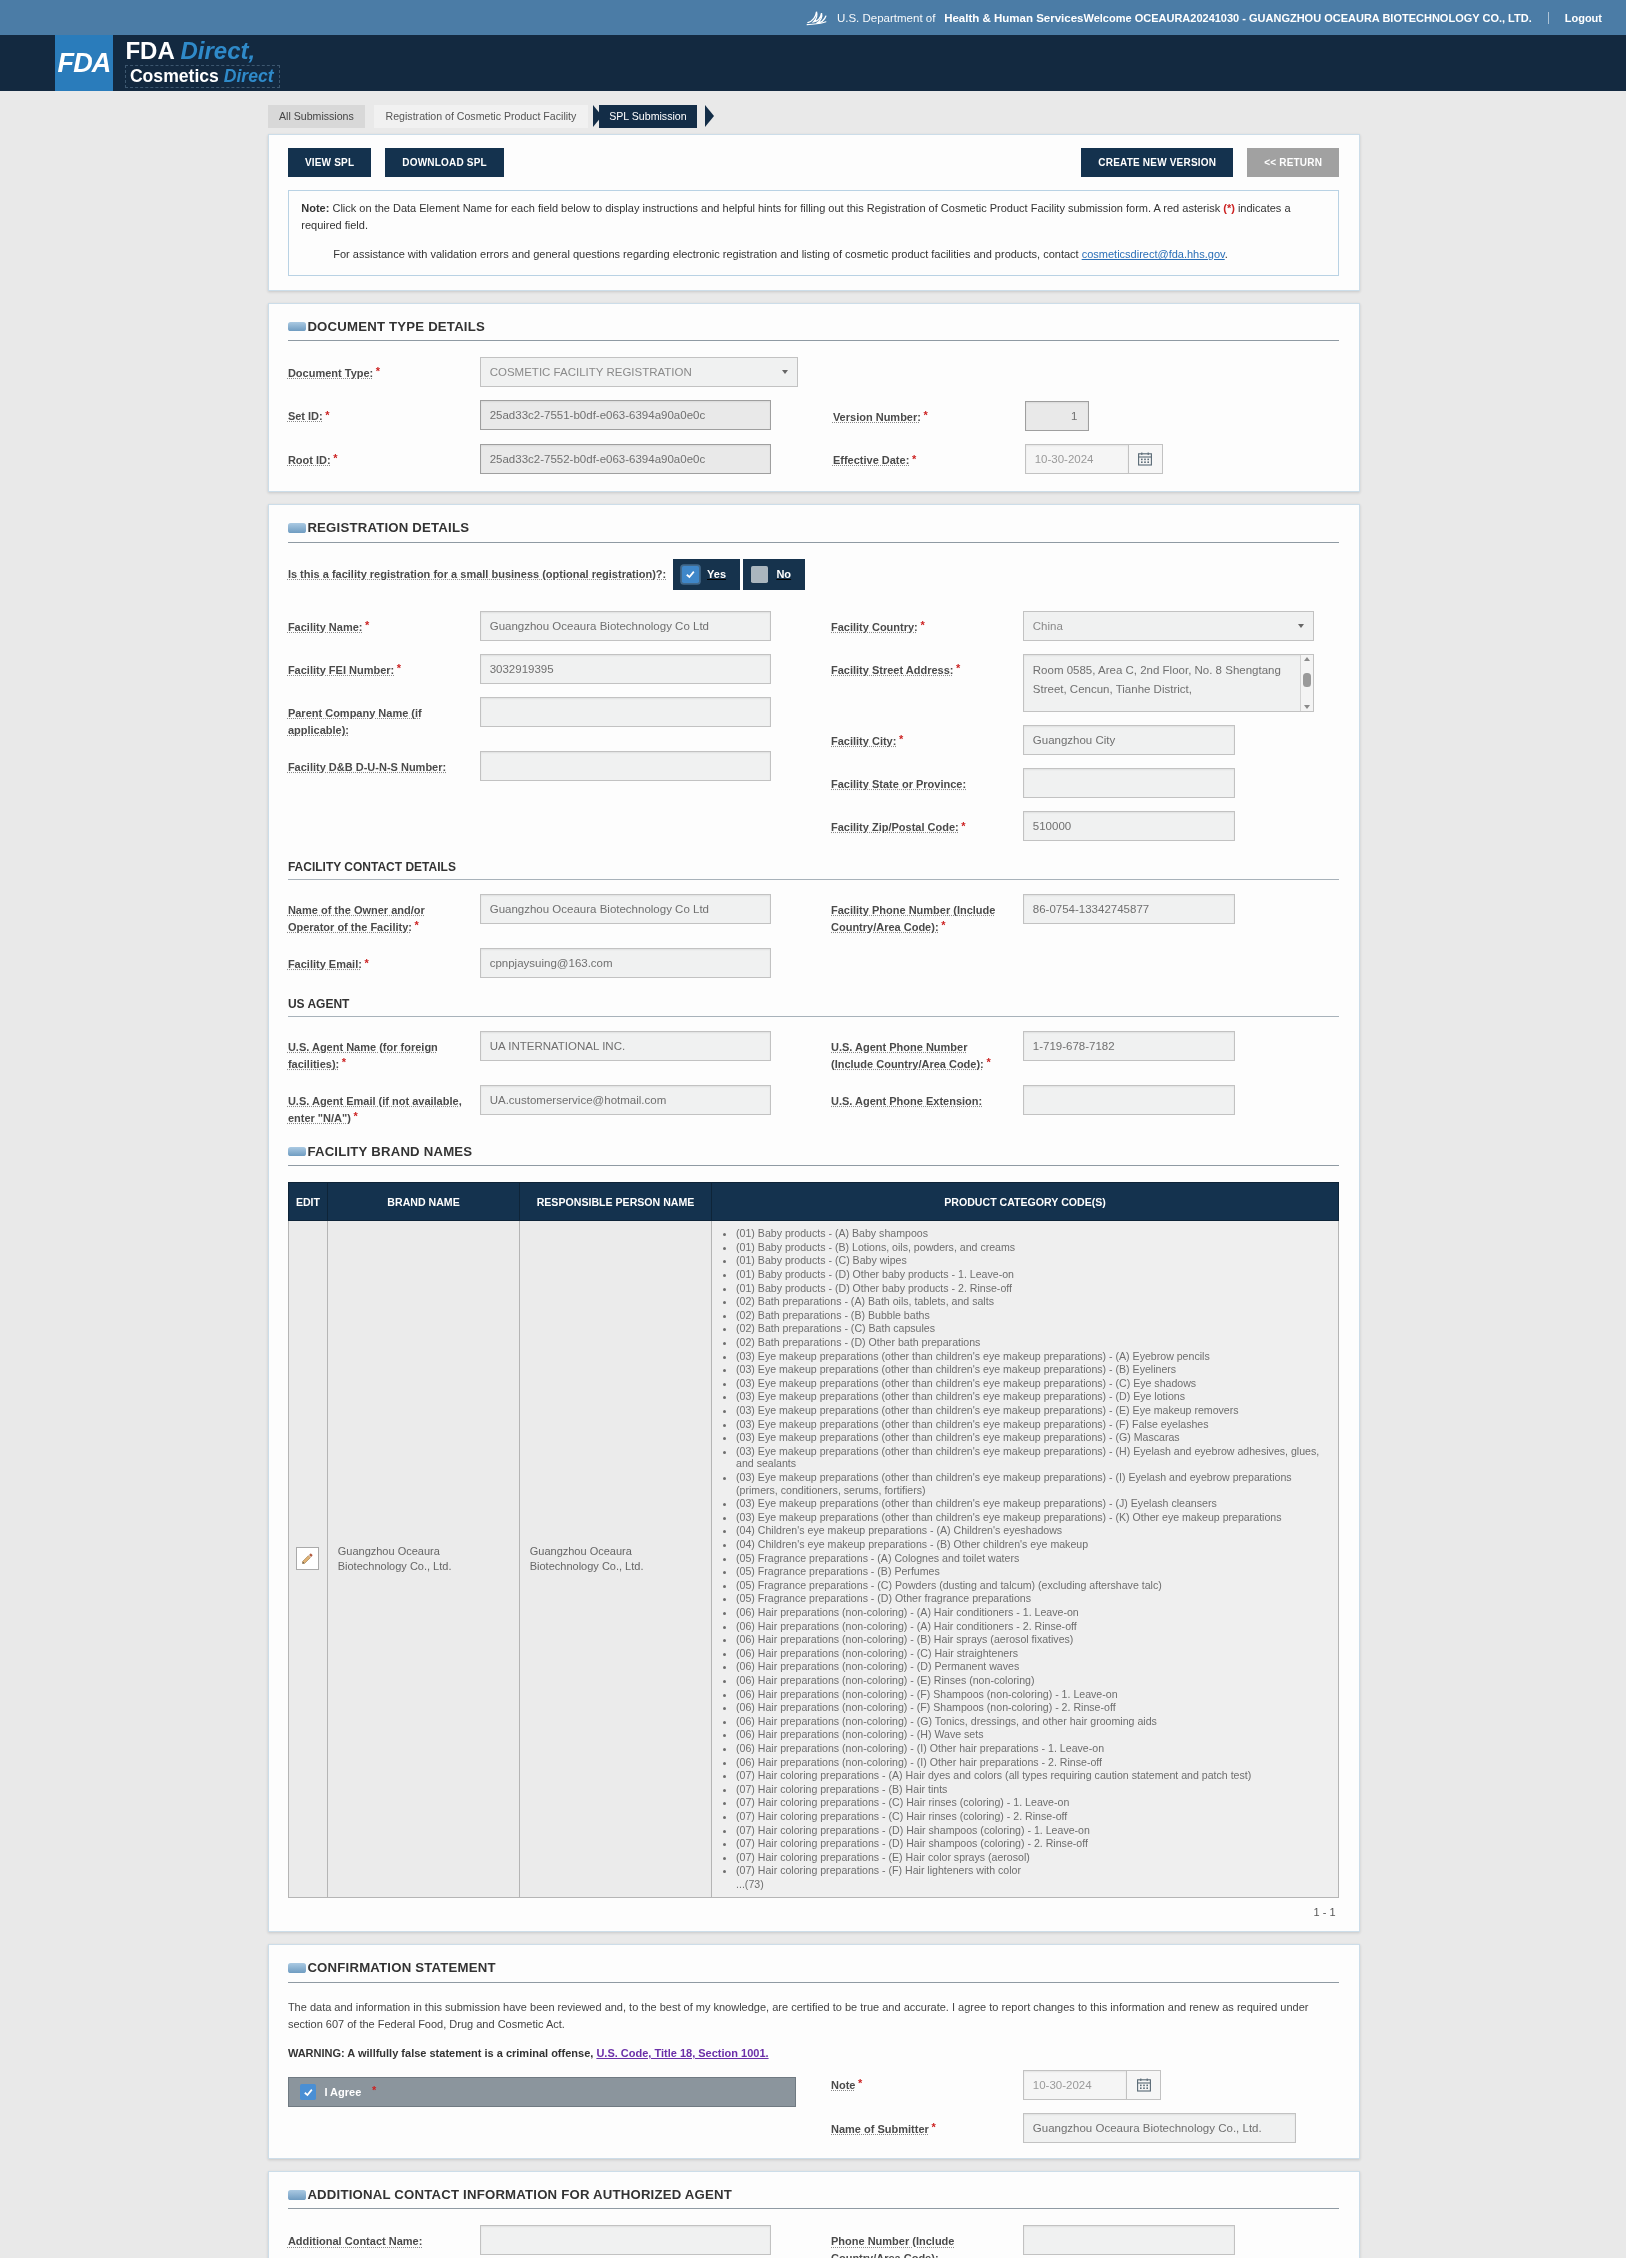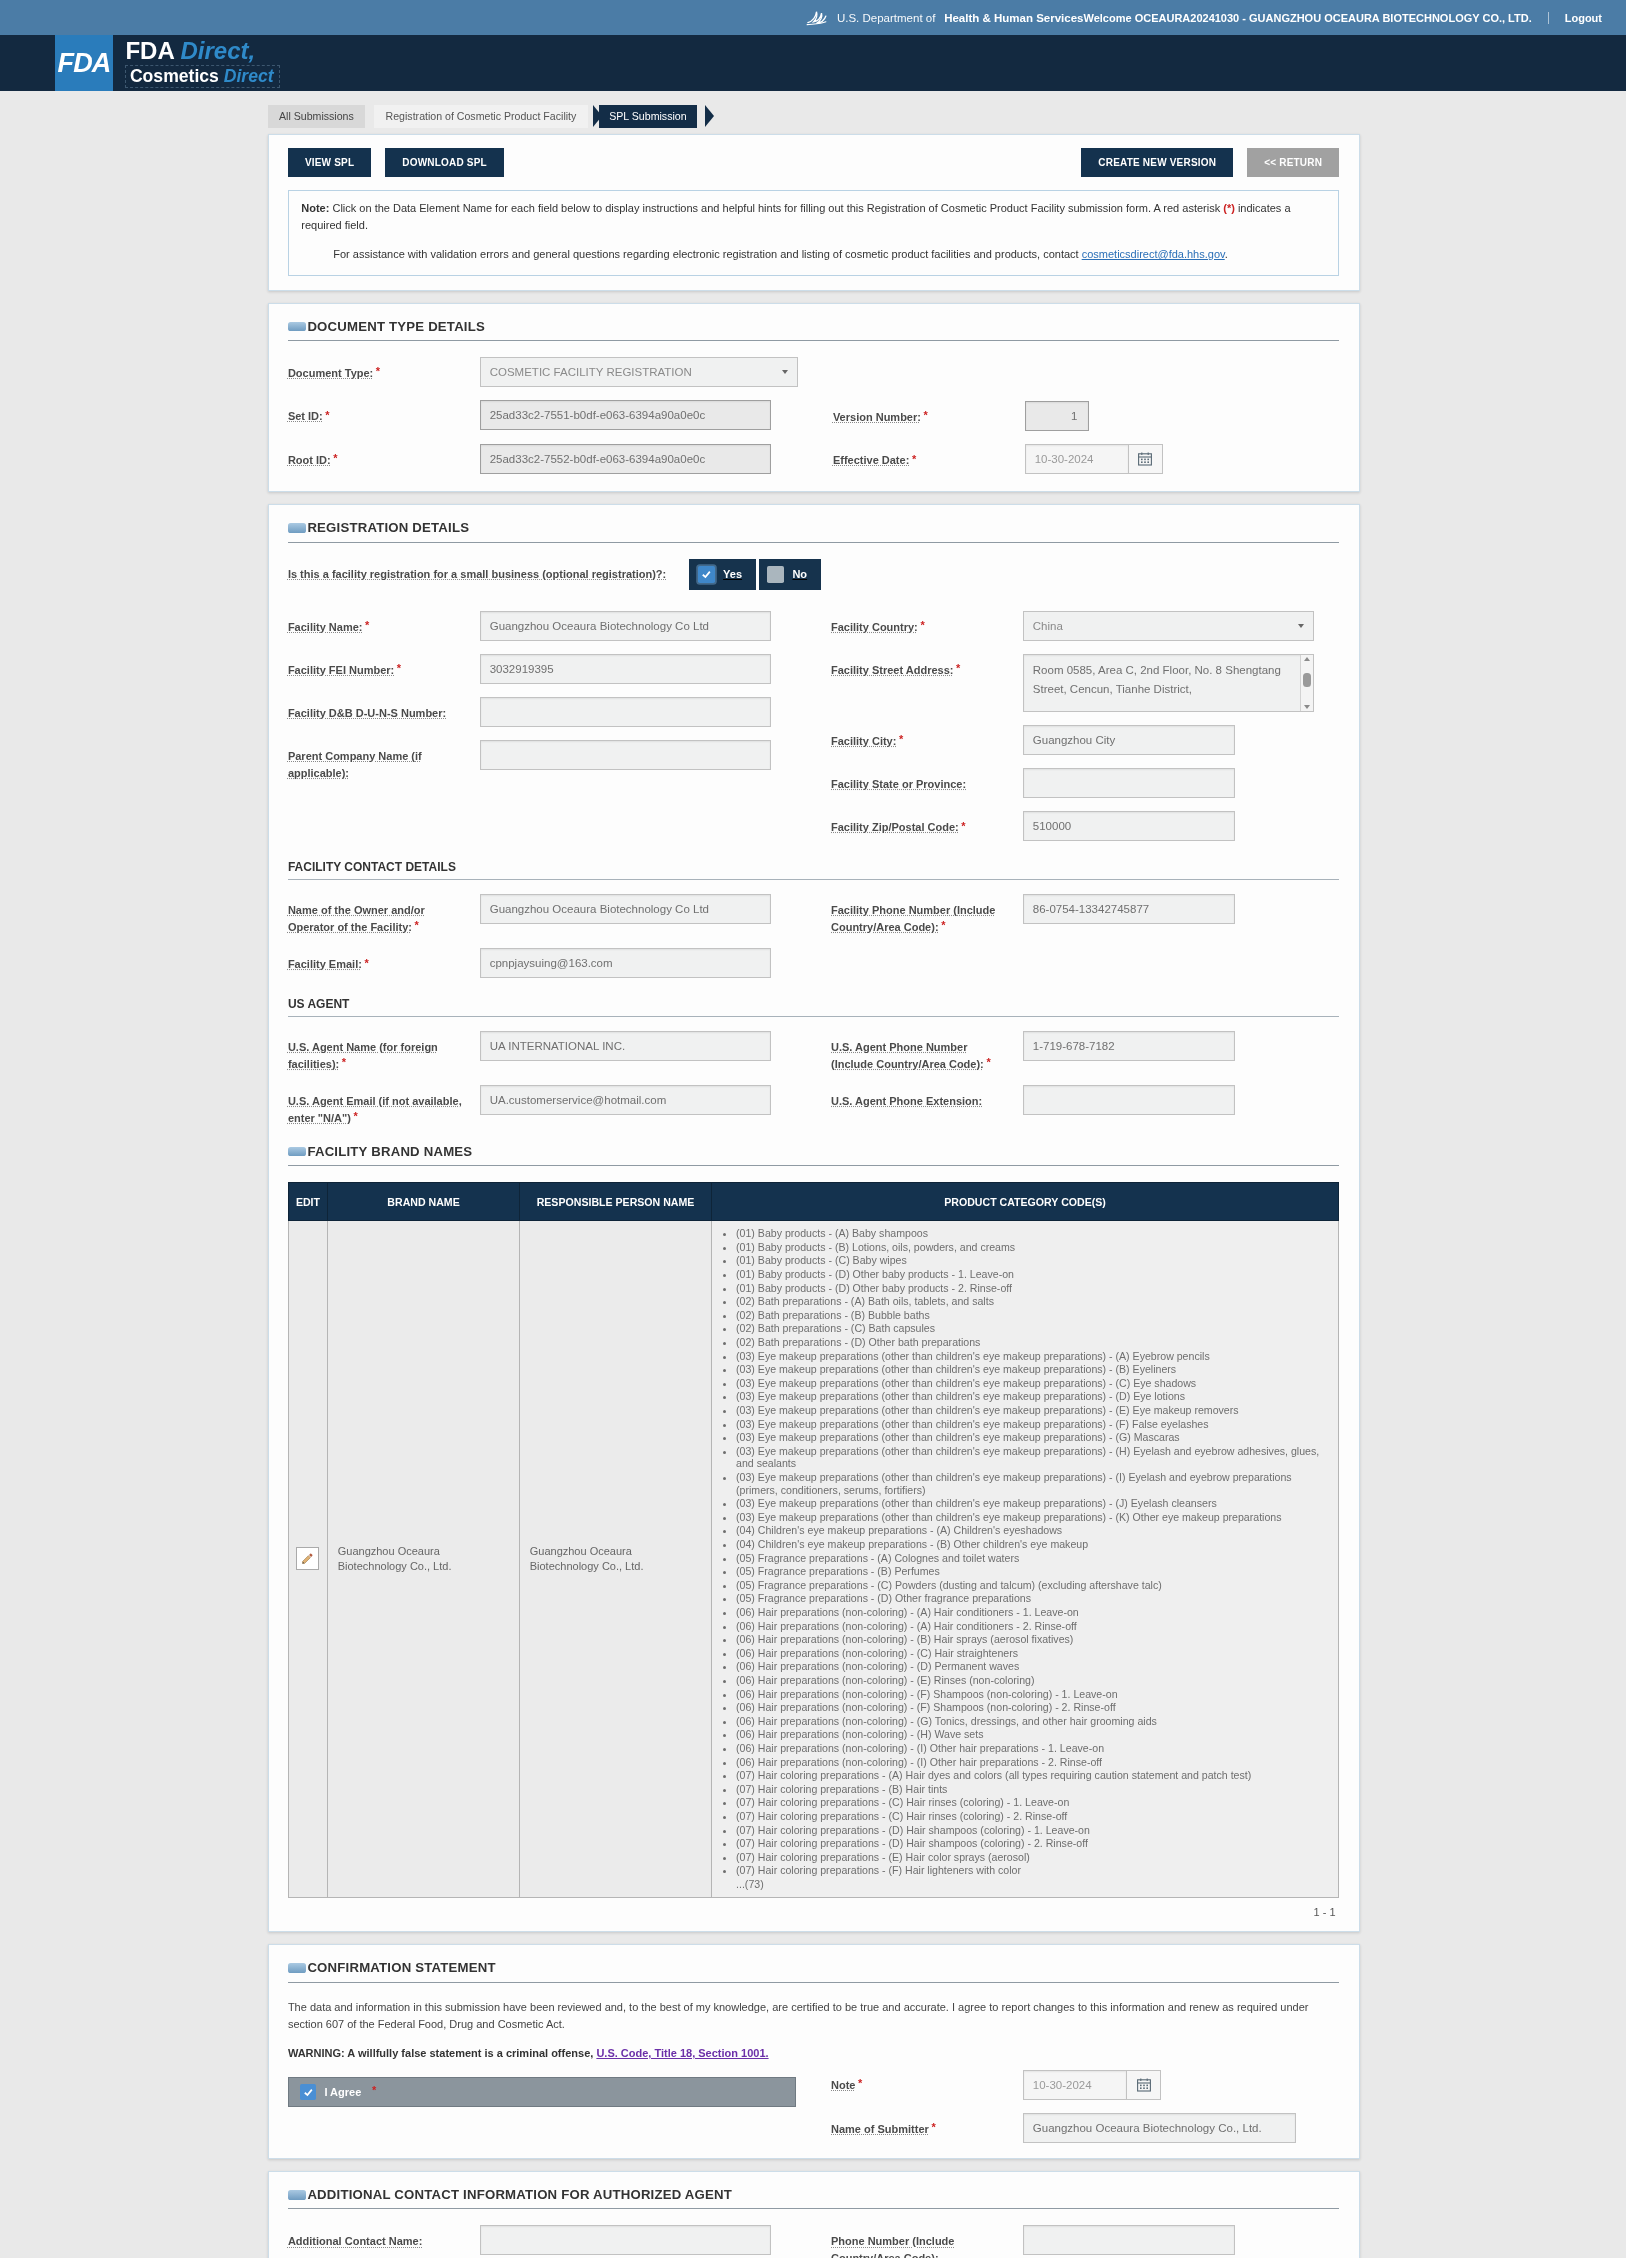--- a/index.html
+++ b/index.html
@@ -80,21 +80,21 @@
   .ta { background:#f0f1f1; border:0.9px solid #c2c2c2; box-shadow:inset 0 0.9px 1.8px rgba(0,0,0,.07);
     height:58px; padding:6.2px 21px 6.2px 8.8px; font-size:11.5px; color:#707070; line-height:1.65; overflow:hidden; }
   .rail { position:absolute; top:0.9px; right:0.9px; bottom:0.9px; width:13.2px; background:#f4f4f4; border-left:0.9px solid #d2d2d2;
     display:flex; flex-direction:column; align-items:center; padding:1.8px 0; }
   .rail .tri-u { width:0;height:0;border-left:3.5px solid transparent;border-right:3.5px solid transparent;border-bottom:4.4px solid #8a8a8a; }
   .rail .tri-d { width:0;height:0;border-left:3.5px solid transparent;border-right:3.5px solid transparent;border-top:4.4px solid #8a8a8a; margin-top:auto; }
   .rail .thumb { width:8px; height:14px; background:#9a9a9a; border-radius:3.5px; margin-top:12.4px; cursor:grab; }
   
   .sbrow { display:flex; align-items:center; margin:1.8px 0 21px; }
   .sblabel { font-size:11px; font-weight:bold; color:#4a4a4a; text-decoration:underline; text-decoration-style:dotted; text-decoration-color:#8a8a8a; }
-  .toggle { display:flex; margin-left:23px;text-decoration:underline; }
+  .toggle { display:flex; margin-left:7px;text-decoration:underline; }
   .tbtn { background:#16334d; color:#fff; display:flex; align-items:center; gap:8px; padding:7px 14px 7px 8.8px;
     font-size:11px; font-weight:bold; cursor:pointer; }
   .tbtn + .tbtn { margin-left:2.6px; }
   .cb { width:17px; height:17px; border-radius:1.8px; display:flex; align-items:center; justify-content:center; }
   .cb.on { background:#3f87c9; box-shadow:0 0 0 1.8px rgba(120,170,215,.45); }
   .cb.off { background:#aab6be; }
   
   table { border-collapse:collapse; width:100%; margin-top:5.3px; }
   th { background:#14324e; color:#fff; font-size:10.6px; font-weight:bold; padding:12.4px 7px; border:0.9px solid #0e2438; }
   td { border:0.9px solid #b5b5b5; background:#ebebeb; vertical-align:middle; }
@@ -256,25 +256,25 @@
       <div class="col">
         <div class="frow">
           <div class="flabel req"><span class="lt">Facility Name:</span></div>
           <input class="tin" readonly="" value="Guangzhou Oceaura Biotechnology Co Ltd" style="">
         </div>
         <div class="frow">
           <div class="flabel req"><span class="lt">Facility FEI Number:</span></div>
           <input class="tin" readonly="" value="3032919395" style="">
         </div>
         <div class="frow">
+          <div class="flabel"><span class="lt">Parent Company Name (if applicable):</span></div>
+          <input class="tin" readonly="" value="" style="">
+        </div>
+        <div class="frow">
           <div class="flabel"><span class="lt">Facility D&amp;B D-U-N-S Number:</span></div>
-          <input class="tin" readonly="" value="" style="">
-        </div>
-        <div class="frow">
-          <div class="flabel"><span class="lt">Parent Company Name (if applicable):</span></div>
           <input class="tin" readonly="" value="" style="">
         </div>
       </div>
       <div class="col">
         <div class="frow">
           <div class="flabel req"><span class="lt">Facility Country:</span></div>
           <div class="selbox">
             <span class="sv">China</span>
                 <span class="car"></span>
           </div>

